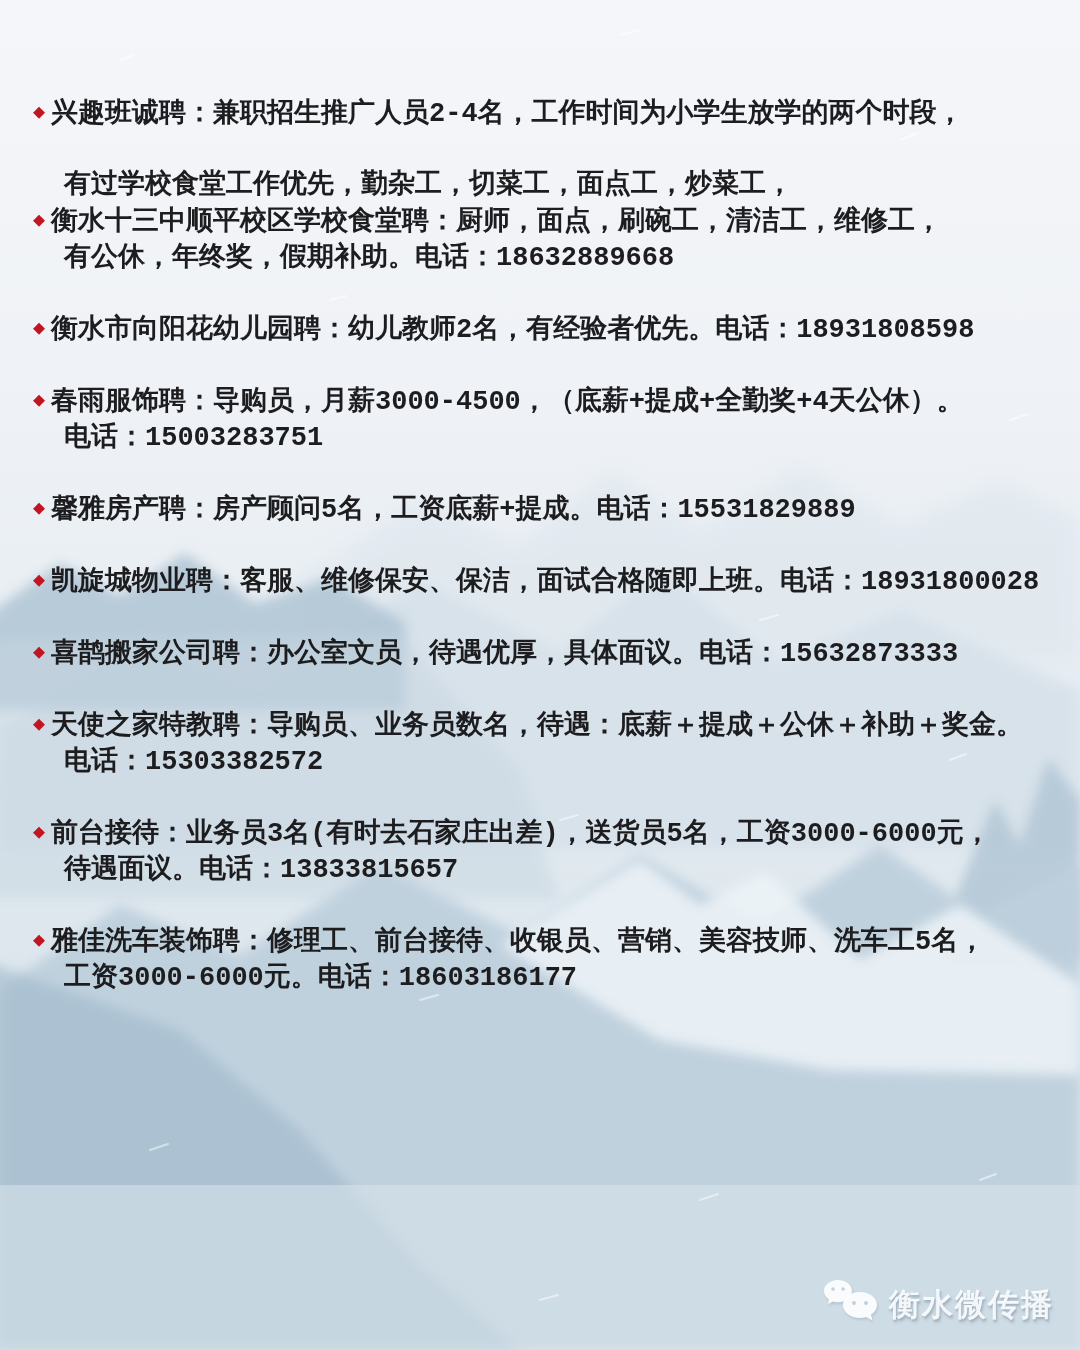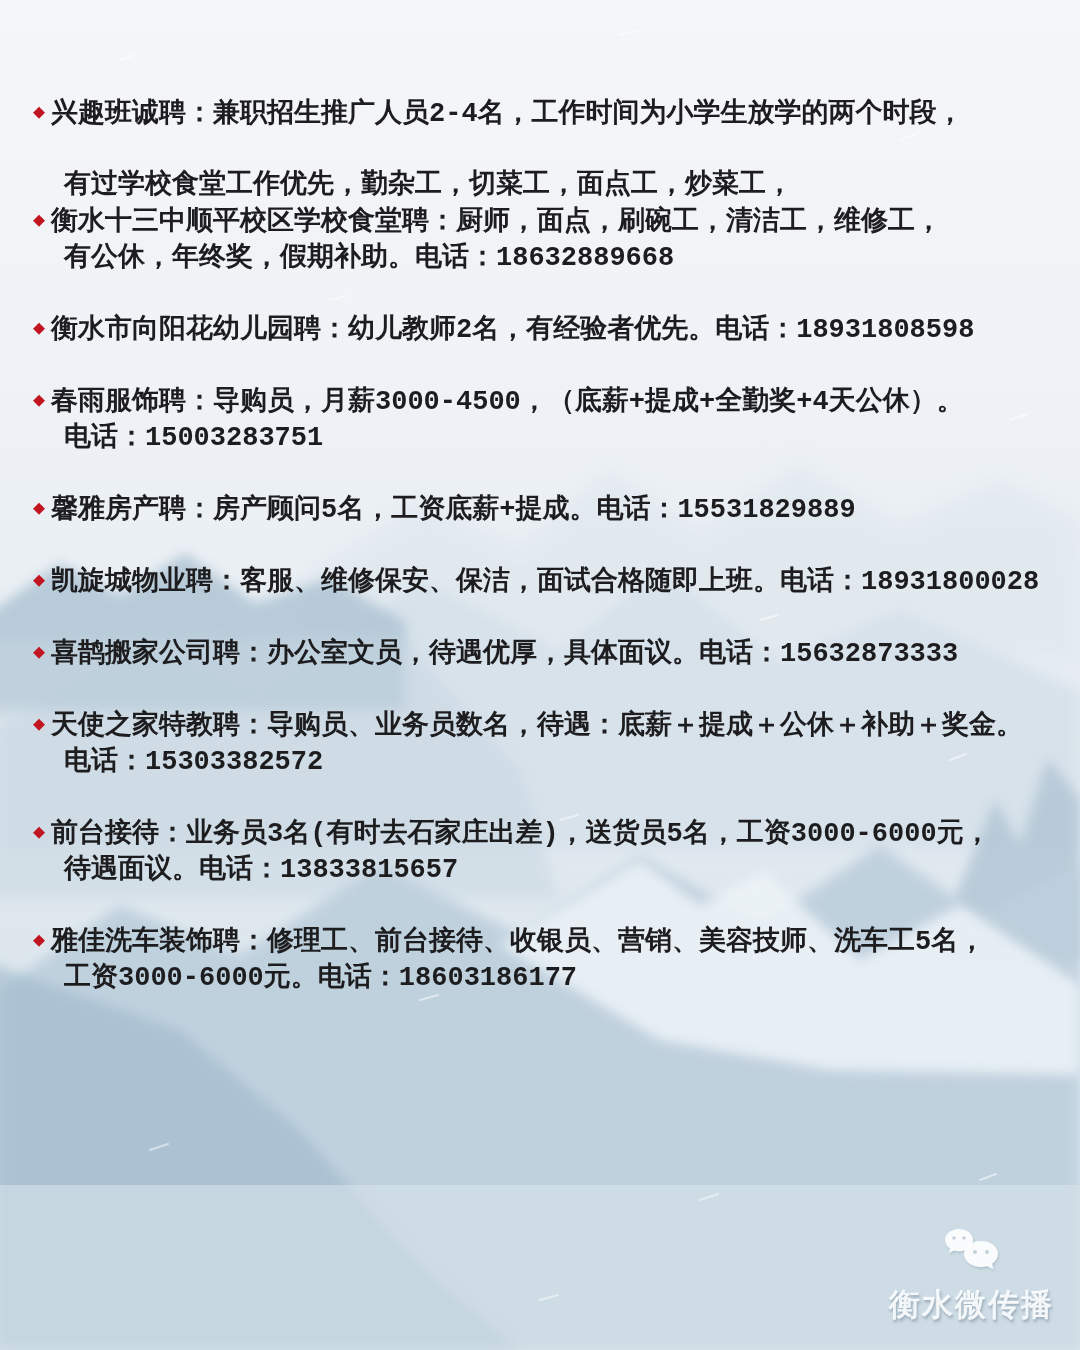--- a/index.html
+++ b/index.html
@@ -17,23 +17,22 @@
     font-size:27px;font-weight:700;color:var(--text,#1d1d1f);
     line-height:36px;white-space:nowrap;letter-spacing:0;
   }
   .line.first{margin-left:-31px;}
   .bullet{
     color:var(--bullet,#c11622);font-size:20px;display:inline-block;width:18px;
     vertical-align:3px;
   }
   .watermark{
     position:absolute;right:26px;bottom:24px;z-index:3;
-    display:flex;align-items:center;gap:9px;
+    display:flex;align-items:flex-end;gap:9px;
     filter:drop-shadow(1px 2px 1px rgba(136,153,168,0.35));
-    flex-direction:column;
   }
   .watermark-text{
     font-size:31px;font-weight:700;letter-spacing:2px;
     color:rgba(252,254,255,0.9);
     text-shadow:1px 2px 2px rgba(140,158,172,0.5);
   }
 </style>
 </head>
 <body>
 

